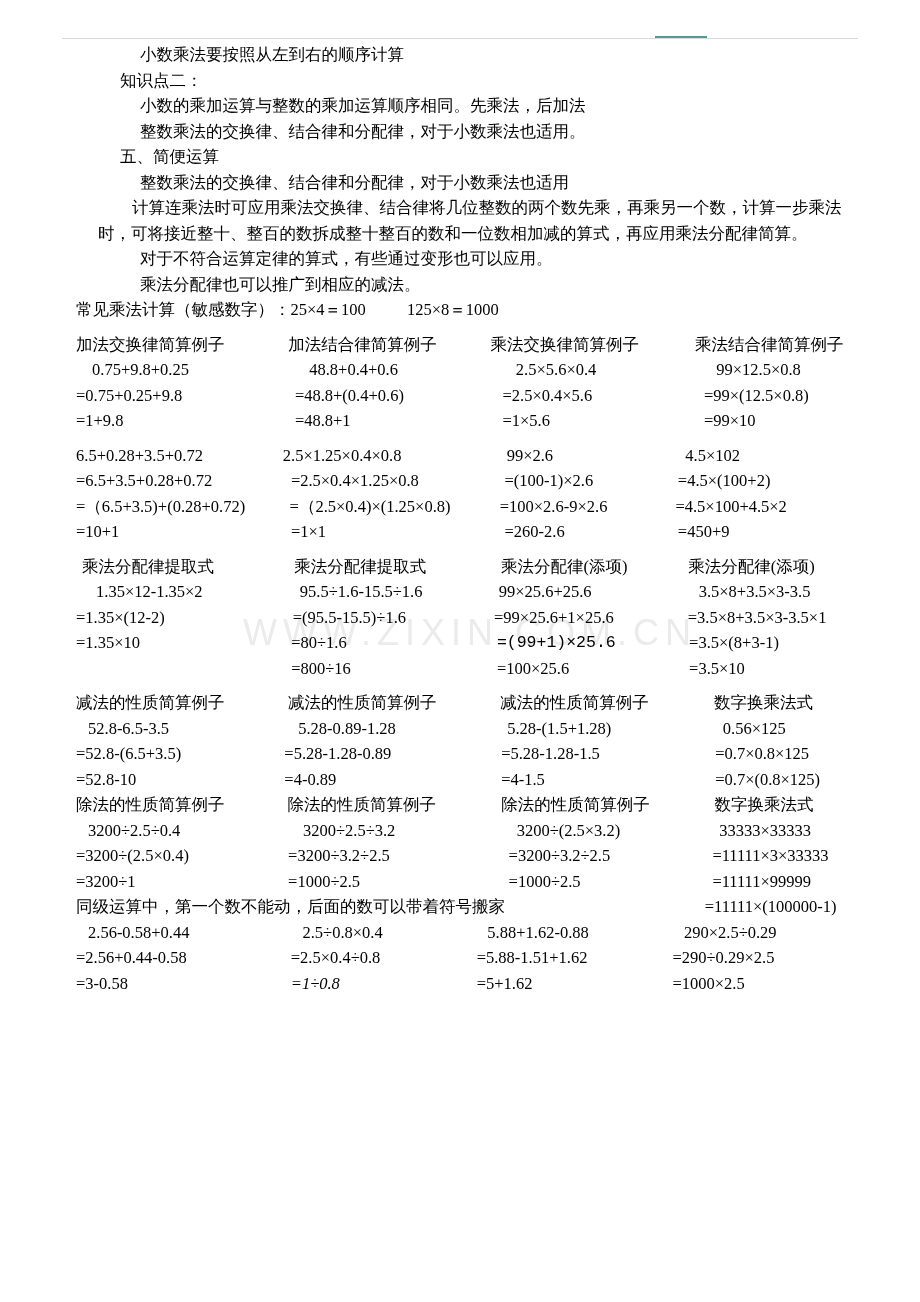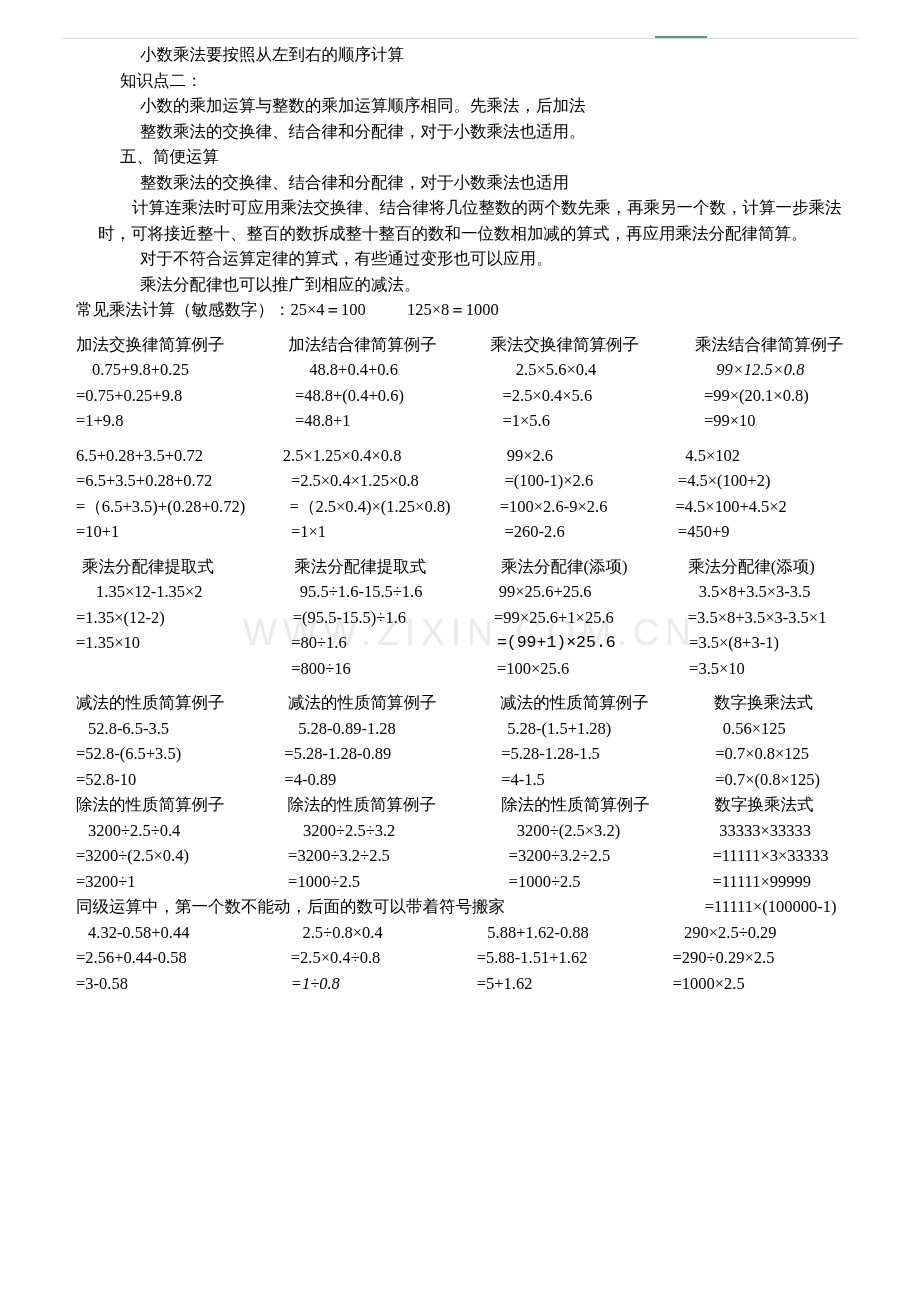--- a/index.html
+++ b/index.html
@@ -106,27 +106,27 @@
       <div class="row">
         <div class="cell" style="width:216px;padding-left:14px;">加法交换律简算例子</div>
         <div class="cell" style="width:206px;">加法结合律简算例子</div>
         <div class="cell" style="width:208px;">乘法交换律简算例子</div>
         <div class="cell" style="width:170px;">乘法结合律简算例子</div>
       </div>
       <div class="row">
         <div class="cell" style="width:216px;padding-left:30px;">0.75+9.8+0.25</div>
         <div class="cell" style="width:206px;padding-left:32px;">48.8+0.4+0.6</div>
         <div class="cell" style="width:208px;padding-left:30px;">2.5×5.6×0.4</div>
-        <div class="cell" style="width:170px;padding-left:22px;font-style:italic;">99×12.5×0.8</div>
+        <div class="cell" style="width:170px;padding-left:22px;">99×12.5×0.8</div>
       </div>
       <div class="row">
         <div class="cell" style="width:216px;padding-left:14px;">=0.75+0.25+9.8</div>
         <div class="cell" style="width:206px;padding-left:18px;">=48.8+(0.4+0.6)</div>
         <div class="cell" style="width:208px;padding-left:16px;">=2.5×0.4×5.6</div>
-        <div class="cell" style="width:170px;padding-left:8px;">=99×(20.1×0.8)</div>
+        <div class="cell" style="width:170px;padding-left:8px;">=99×(12.5×0.8)</div>
       </div>
       <div class="row">
         <div class="cell" style="width:216px;padding-left:14px;">=1+9.8</div>
         <div class="cell" style="width:206px;padding-left:18px;">=48.8+1</div>
         <div class="cell" style="width:208px;padding-left:16px;">=1×5.6</div>
         <div class="cell" style="width:170px;padding-left:8px;">=99×10</div>
       </div>
     </div>
 
     <div class="spacer"></div>
@@ -246,21 +246,21 @@
         <div class="cell" style="width:160px;padding-left:0px;">=11111×99999</div>
       </div>
       <div class="row">
         <div class="cell" style="width:640px;padding-left:14px;">同级运算中，第一个数不能动，后面的数可以带着符号搬家</div>
         <div class="cell" style="width:160px;padding-left:0px;">=11111×(100000-1)</div>
       </div>
     </div>
 
     <div class="grid">
       <div class="row">
-        <div class="cell" style="width:214px;padding-left:26px;">4.32-0.58+0.44</div>
+        <div class="cell" style="width:214px;padding-left:26px;">2.56-0.58+0.44</div>
         <div class="cell" style="width:192px;padding-left:24px;">2.5÷0.8×0.4</div>
         <div class="cell" style="width:194px;padding-left:14px;">5.88+1.62-0.88</div>
         <div class="cell" style="width:200px;padding-left:24px;">290×2.5÷0.29</div>
       </div>
       <div class="row">
         <div class="cell" style="width:214px;padding-left:14px;">=2.56+0.44-0.58</div>
         <div class="cell" style="width:192px;padding-left:12px;">=2.5×0.4÷0.8</div>
         <div class="cell" style="width:194px;padding-left:4px;">=5.88-1.51+1.62</div>
         <div class="cell" style="width:200px;padding-left:12px;">=290÷0.29×2.5</div>
       </div>

